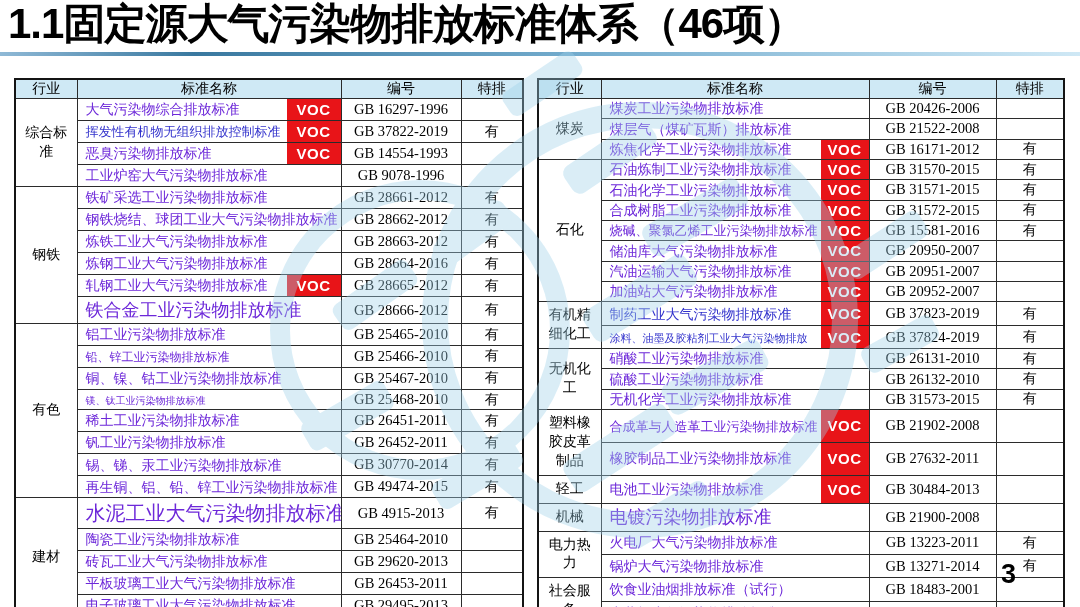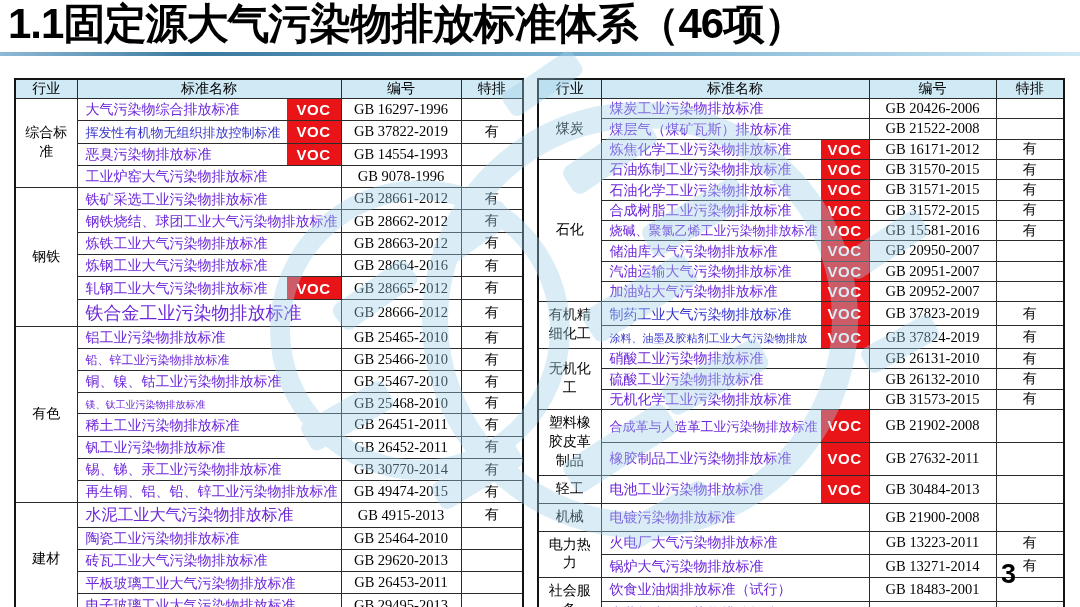--- a/index.html
+++ b/index.html
@@ -203,21 +203,21 @@
           <td class="c-code">GB 30770-2014</td>
           <td class="c-spec">有</td>
         </tr>
         <tr>
           <td class="c-name"><span class="name-text" style="font-size: 14px;">再生铜、铝、铅、锌工业污染物排放标准</span></td>
           <td class="c-code">GB 49474-2015</td>
           <td class="c-spec">有</td>
         </tr>
         <tr>
           <td class="c-ind" rowspan="5">建材</td>
-          <td class="c-name"><span class="name-text" style="font-size: 16px;">水泥工业大气污染物排放标准</span></td>
+          <td class="c-name"><span class="name-text" style="font-size: 20px;">水泥工业大气污染物排放标准</span></td>
           <td class="c-code">GB 4915-2013</td>
           <td class="c-spec">有</td>
         </tr>
         <tr>
           <td class="c-name"><span class="name-text" style="font-size: 14px;">陶瓷工业污染物排放标准</span></td>
           <td class="c-code">GB 25464-2010</td>
           <td class="c-spec"></td>
         </tr>
         <tr>
           <td class="c-name"><span class="name-text" style="font-size: 14px;">砖瓦工业大气污染物排放标准</span></td>
@@ -345,21 +345,21 @@
           <td class="c-spec"></td>
         </tr>
         <tr>
           <td class="c-ind" rowspan="1">轻工</td>
           <td class="c-name"><span class="name-text" style="font-size: 14px;">电池工业污染物排放标准</span><span class="voc-badge">VOC</span></td>
           <td class="c-code">GB 30484-2013</td>
           <td class="c-spec"></td>
         </tr>
         <tr>
           <td class="c-ind" rowspan="1">机械</td>
-          <td class="c-name"><span class="name-text" style="font-size: 14px;">电镀污染物排放标准</span></td>
+          <td class="c-name"><span class="name-text" style="font-size: 18px;">电镀污染物排放标准</span></td>
           <td class="c-code">GB 21900-2008</td>
           <td class="c-spec"></td>
         </tr>
         <tr>
           <td class="c-ind" rowspan="2">电力热力</td>
           <td class="c-name"><span class="name-text" style="font-size: 14px;">火电厂大气污染物排放标准</span></td>
           <td class="c-code">GB 13223-2011</td>
           <td class="c-spec">有</td>
         </tr>
         <tr>

